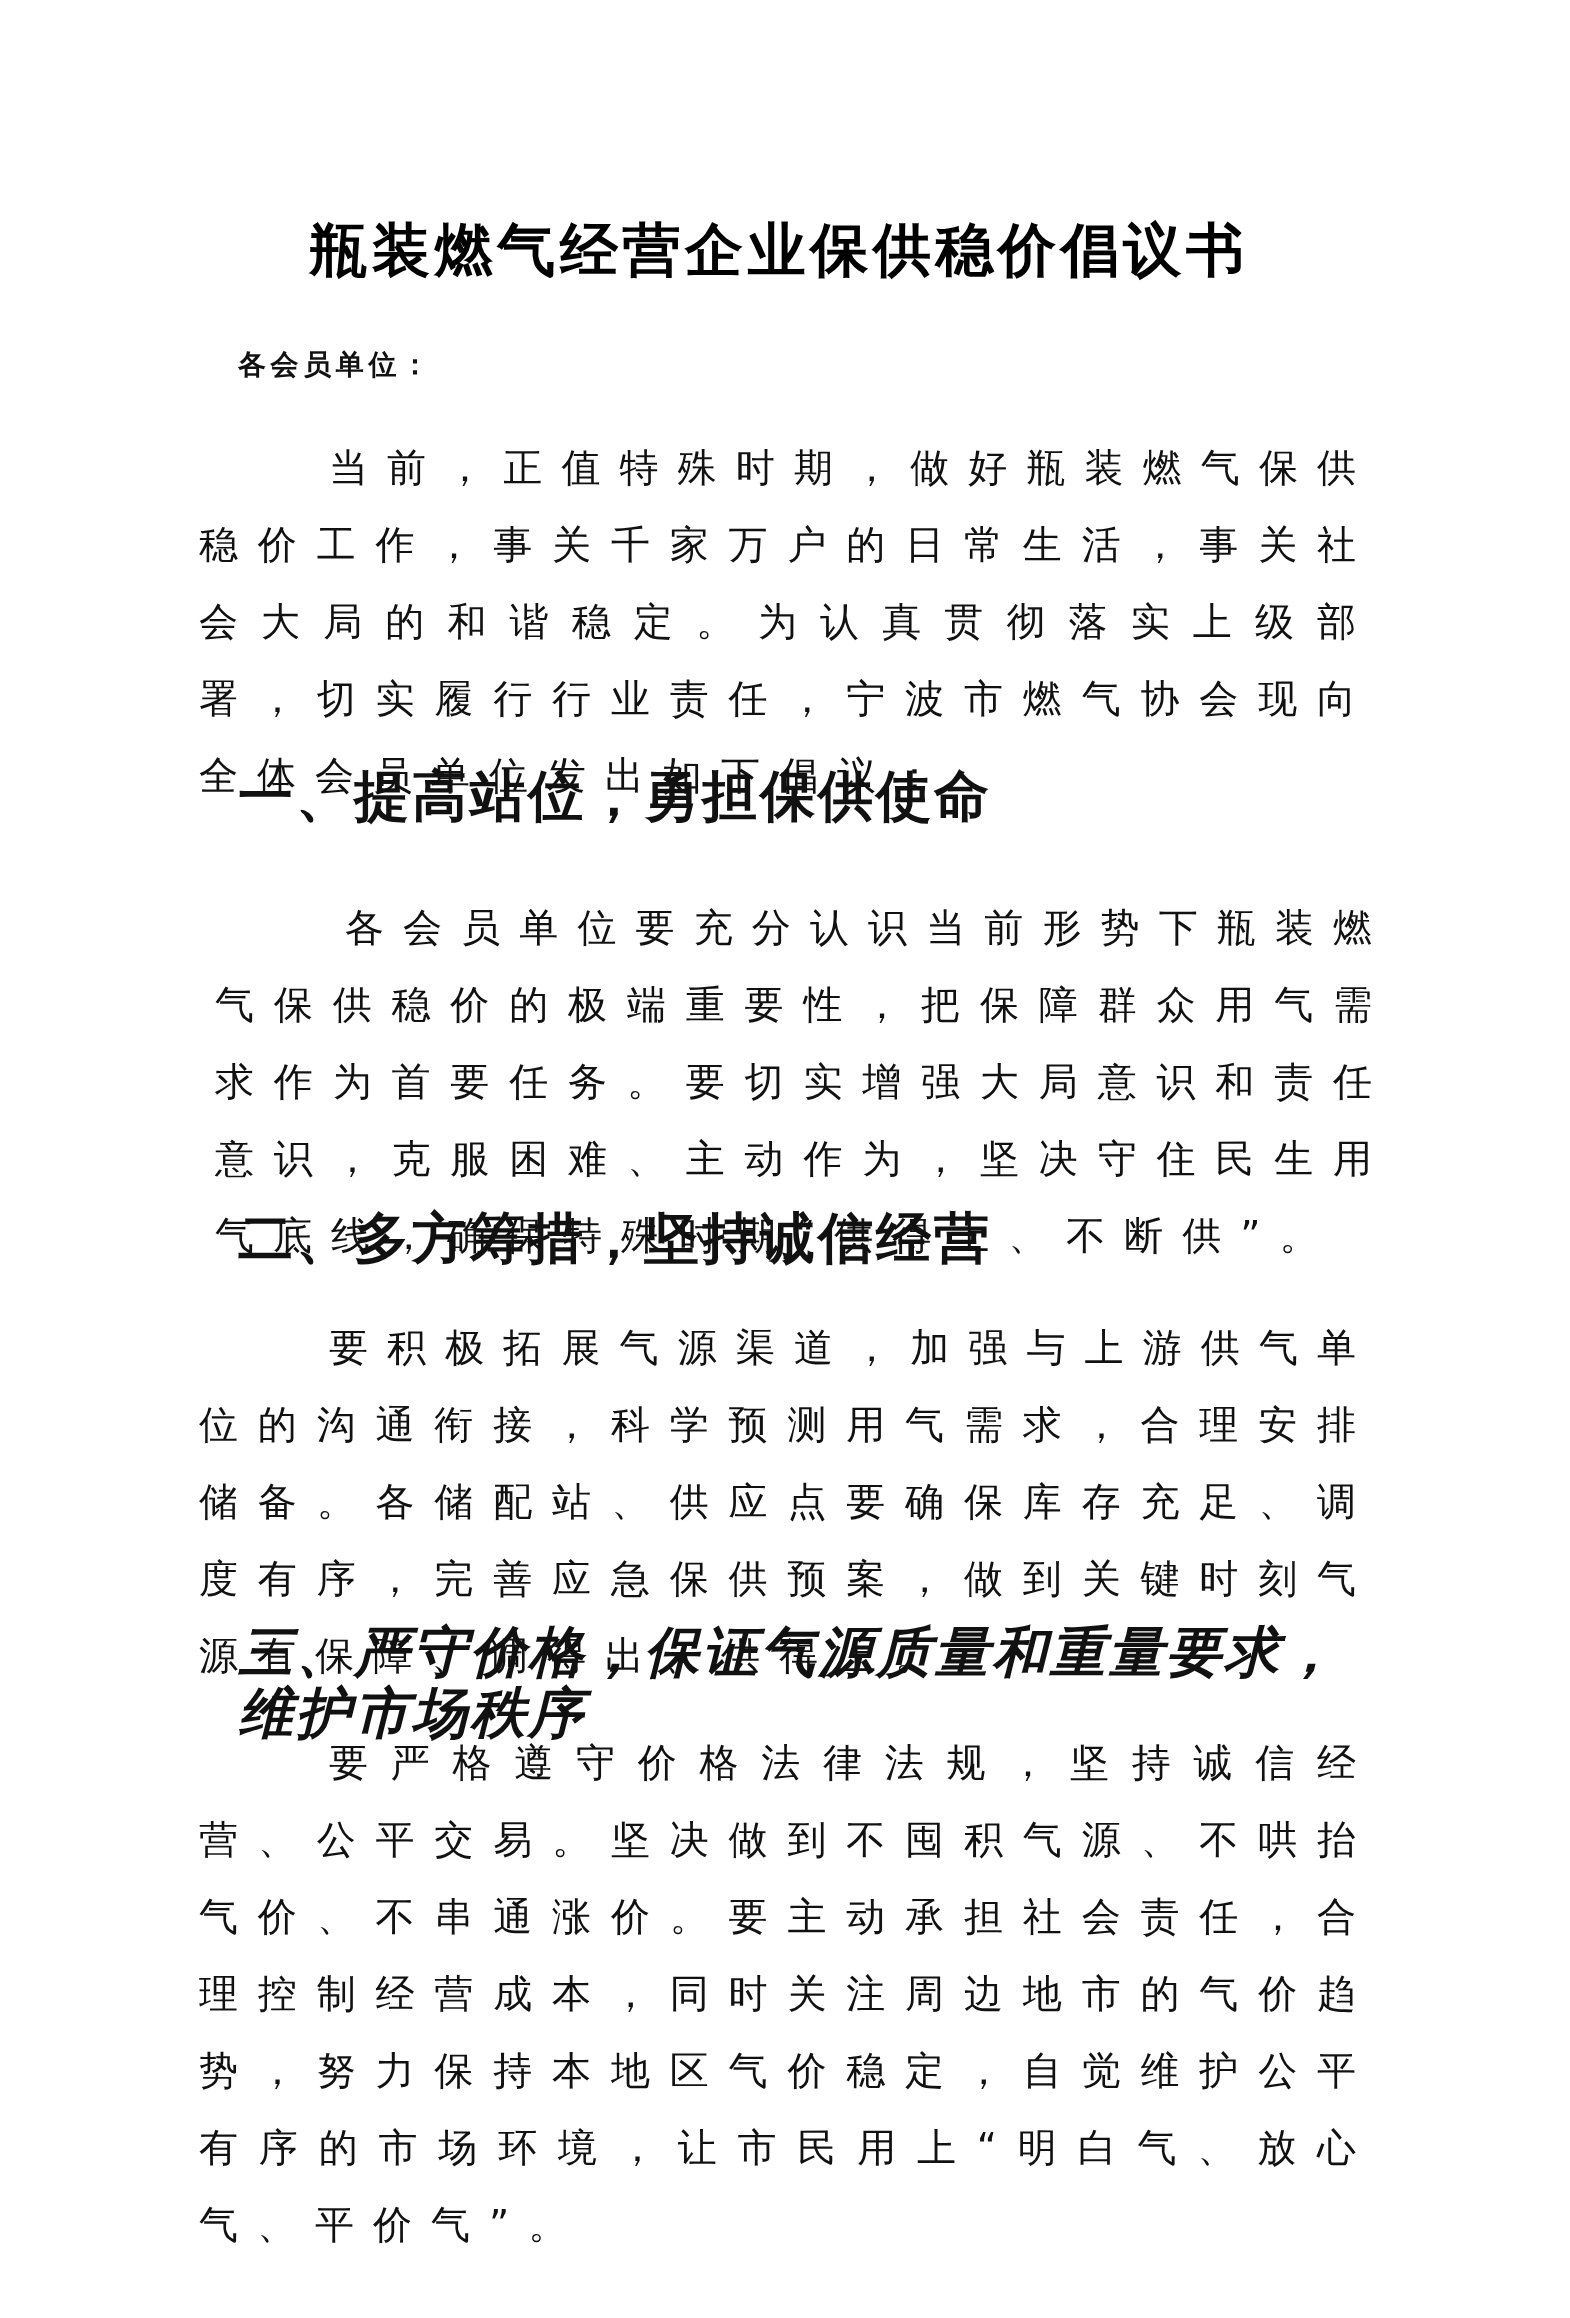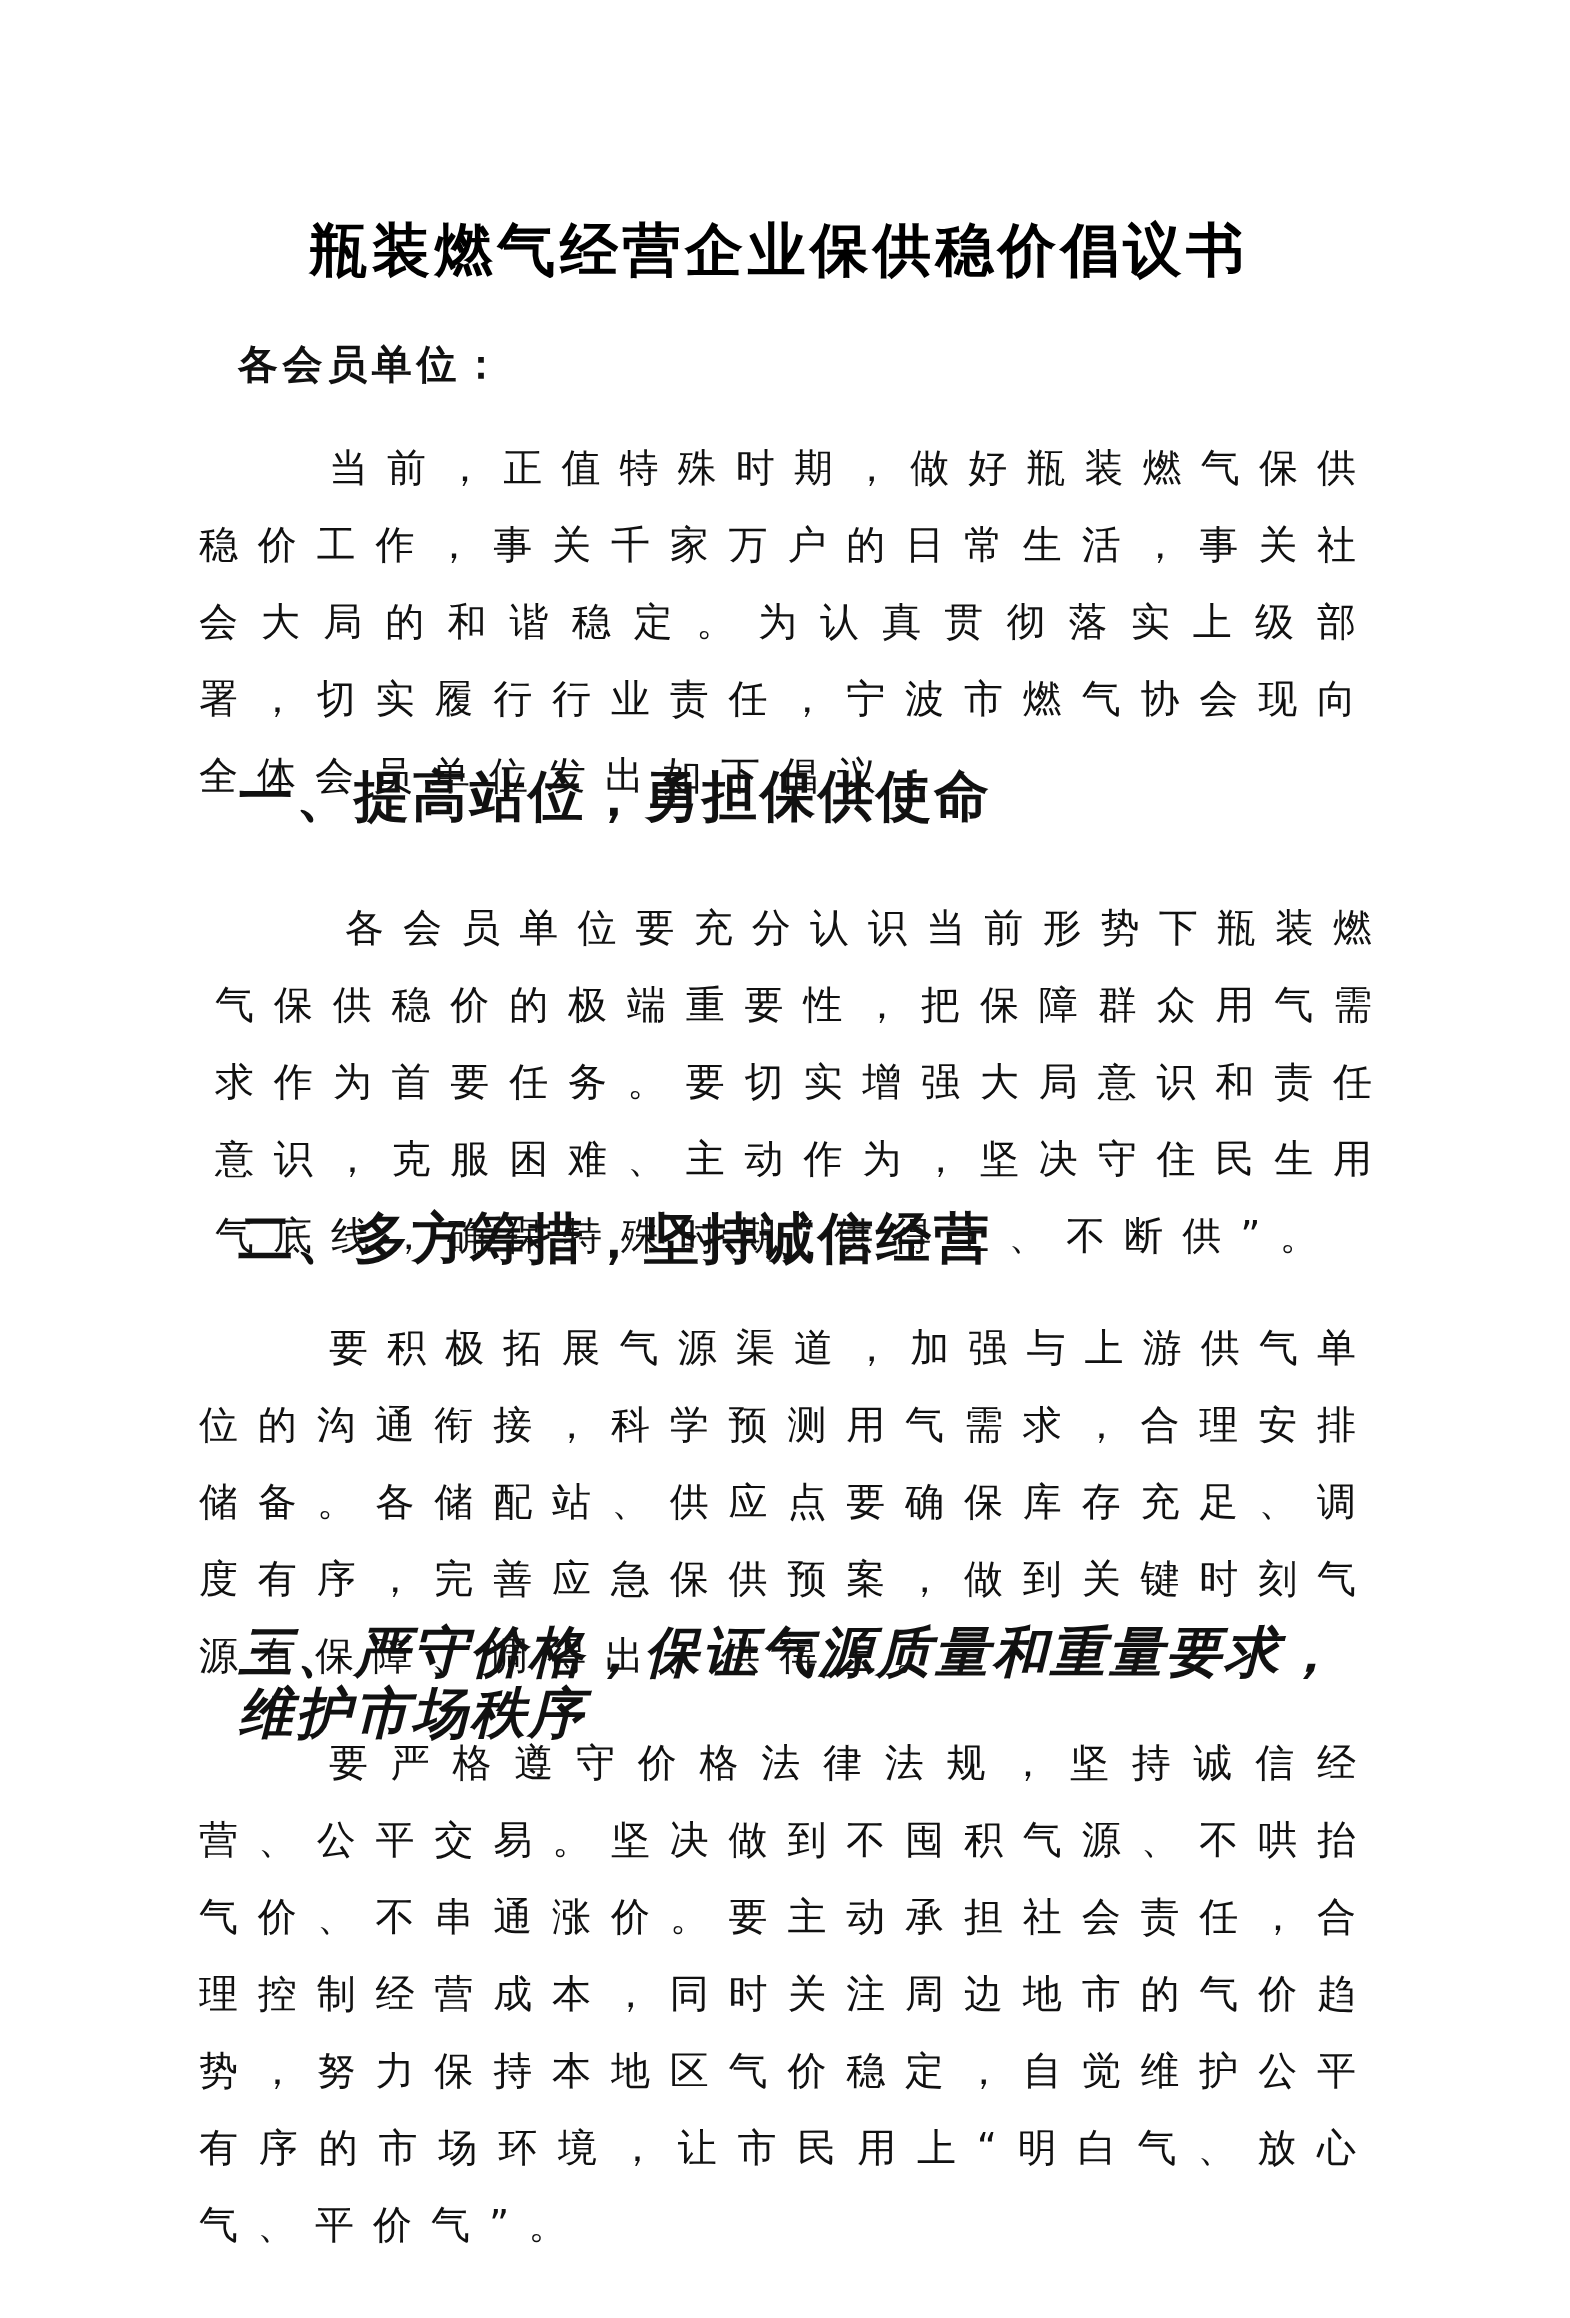--- a/index.html
+++ b/index.html
@@ -30,21 +30,21 @@
     font-size: 58px;
     font-weight: bold;
     letter-spacing: 4.6px;
     line-height: 83px;
     color: #000;
   }
   .salutation {
     position: absolute;
     left: 39px;
     top: 334px;
-    font-size: 40px;
+    font-size: 28px;
     font-weight: bold;
     line-height: 61px;
     letter-spacing: 4.6px;
   }
   .para {
     position: absolute;
     left: 0;
     width: 1176px;
     font-size: 39px;
     line-height: 77px;

